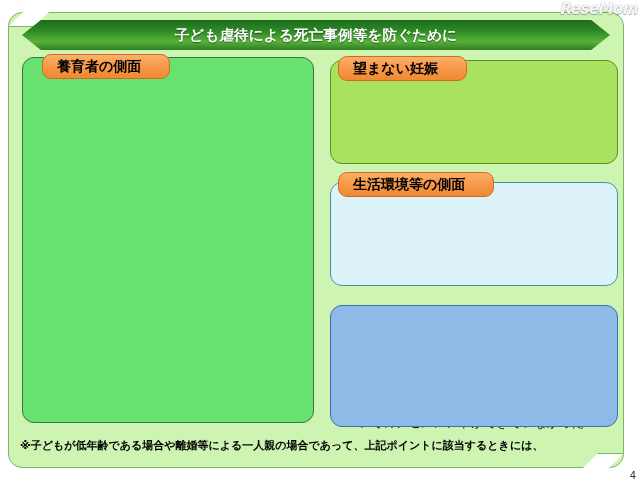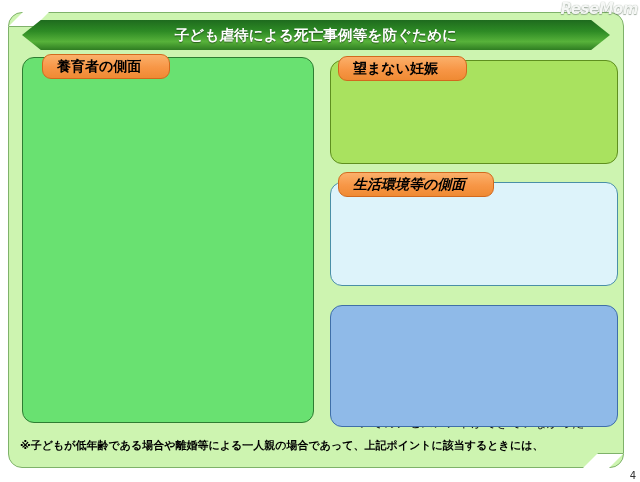--- a/index.html
+++ b/index.html
@@ -282,21 +282,21 @@
           <span class="txt">施設等への入退所を繰り返している</span>
         </li>
       <li>
           <span class="mark">○</span>
           <span class="txt">きょうだいに虐待があった</span>
         </li>
     </ul>
   </div>
 
   <div class="box cyan" style="left:330px; top:182px; width:288px; height:104px;"></div>
-  <div class="tab" style="left:338px; top:172px;font-style:italic;">生活環境等の側面</div>
+  <div class="tab" style="left:338px; top:172px;">生活環境等の側面</div>
   <div class="content" style="left:338px; top:200px; width:276px;">
     <ul class="items">
       <li>
           <span class="mark">○</span>
           <span class="txt">児童委員、近隣住民等から様子が気にかか
 る旨の情報提供がある</span>
         </li>
       <li>
           <span class="mark">○</span>
           <span class="txt">生活上に何らかの困難を抱えている</span>

